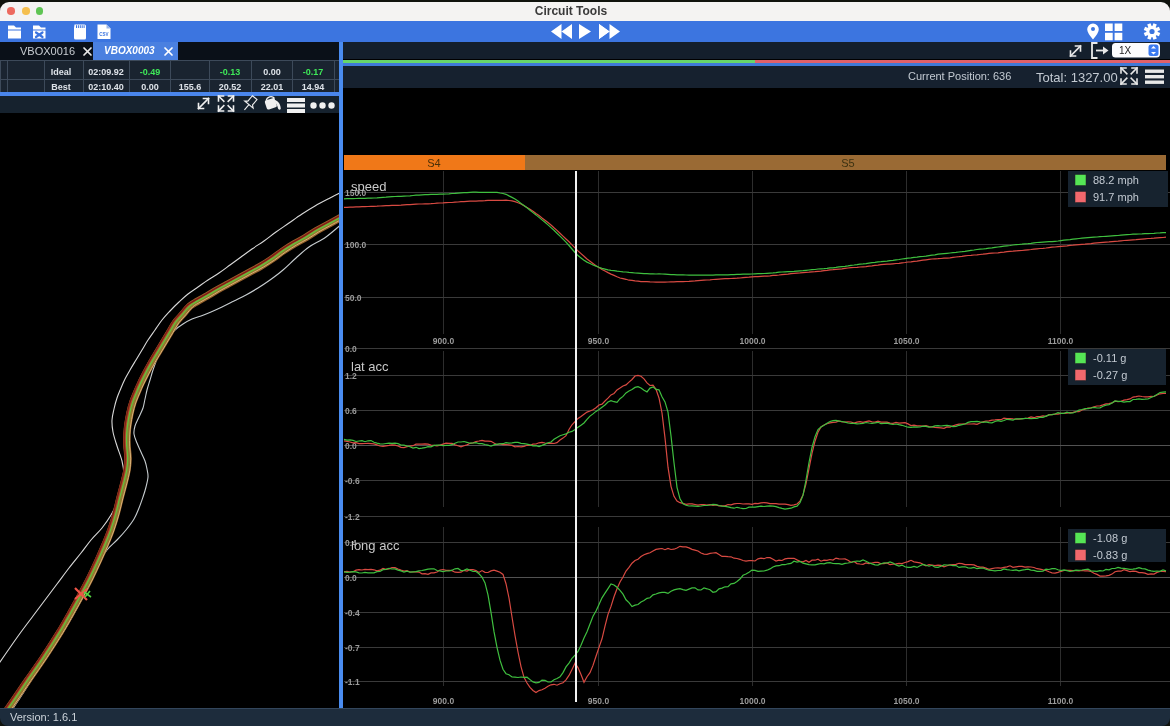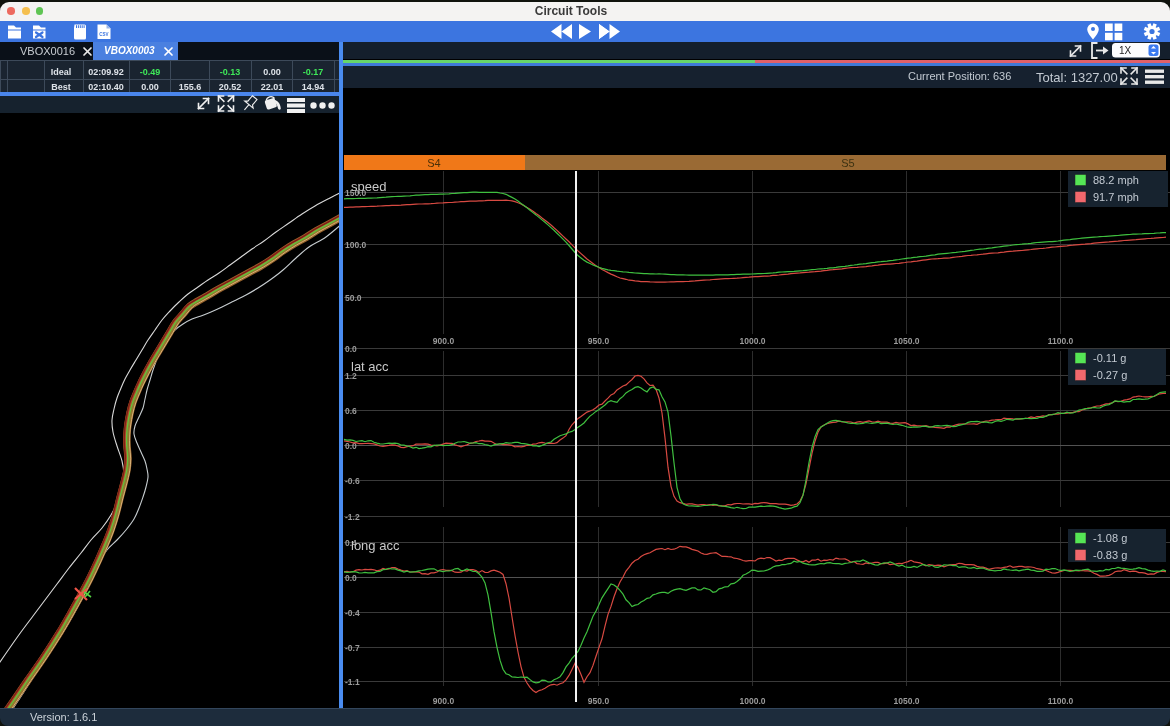--- a/index.html
+++ b/index.html
@@ -299,13 +299,13 @@
     <text x="751" y="207" font-family="Liberation Sans, sans-serif" font-size="11" fill="#c3cad2">-0.11 g</text>
     <text x="751" y="224" font-family="Liberation Sans, sans-serif" font-size="11" fill="#c3cad2">-0.27 g</text>
     <rect x="726" y="374" width="98" height="33" fill="#17232f"></rect>
     <rect x="733" y="377.5" width="11" height="11" fill="#55e555" stroke="#222" stroke-width="0.5"></rect>
     <rect x="733" y="394.5" width="11" height="11" fill="#f2686d" stroke="#222" stroke-width="0.5"></rect>
     <text x="751" y="387" font-family="Liberation Sans, sans-serif" font-size="11" fill="#c3cad2">-1.08 g</text>
     <text x="751" y="404" font-family="Liberation Sans, sans-serif" font-size="11" fill="#c3cad2">-0.83 g</text>
   </svg>
 
 <div class="abs" style="left:0;top:708px;width:1170px;height:18px;background:#1d2c3c;border-radius:0 0 8px 8px;border-top:1px solid #33465c;"></div>
-<div class="abs" style="left:10px;top:711px;font-size:11px;color:#ccd3da;margin-left:20px;">Version: 1.6.1</div>
+<div class="abs" style="left:10px;top:711px;font-size:11px;color:#ccd3da;">Version: 1.6.1</div>
 
 </body></html>

